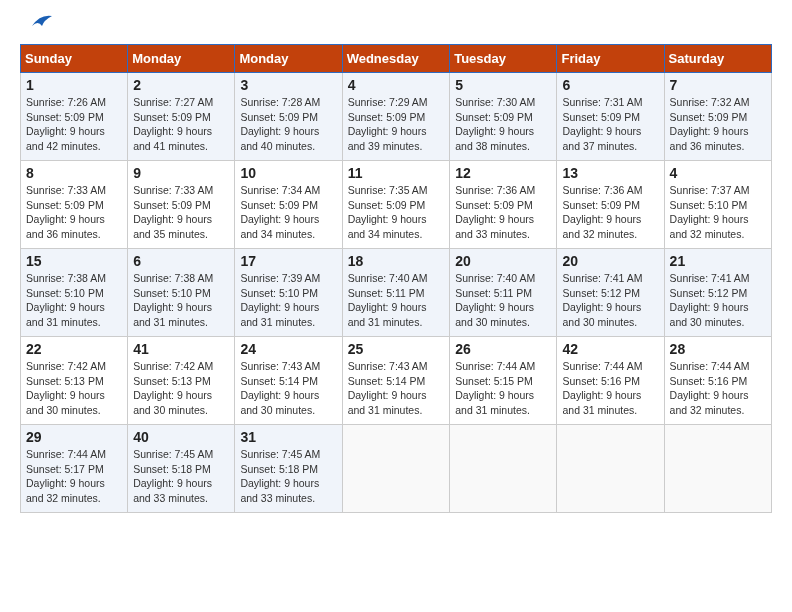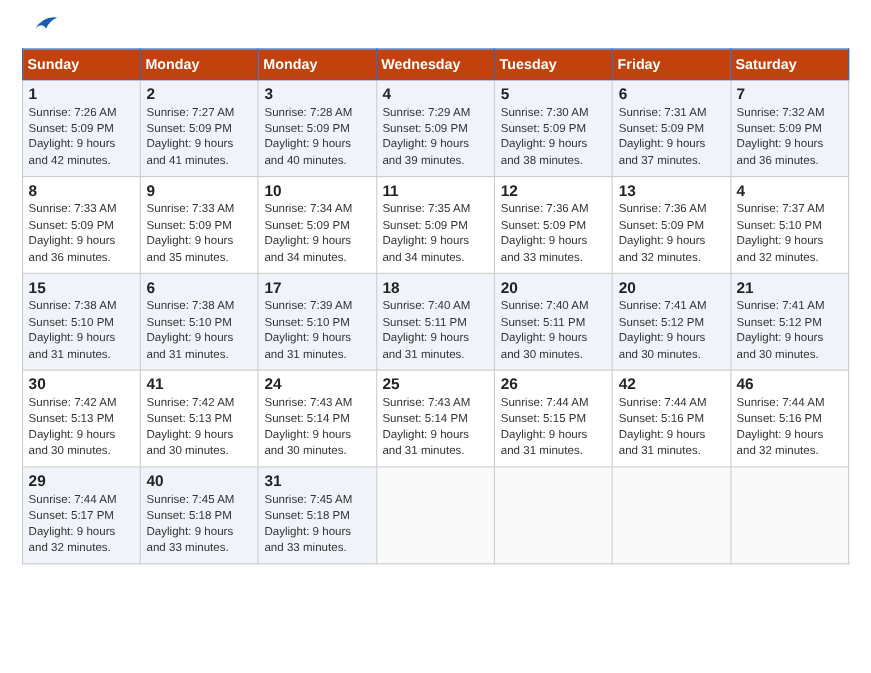--- a/index.html
+++ b/index.html
@@ -204,21 +204,21 @@
         <span class="day-number">20</span>
         <span class="day-info">Sunrise: 7:41 AM<br>Sunset: 5:12 PM<br>Daylight: 9 hours and 30 minutes.</span>
       </td>
           <td>
         <span class="day-number">21</span>
         <span class="day-info">Sunrise: 7:41 AM<br>Sunset: 5:12 PM<br>Daylight: 9 hours and 30 minutes.</span>
       </td>
         </tr>
         <tr>
           <td>
-        <span class="day-number">30</span>
+        <span class="day-number">22</span>
         <span class="day-info">Sunrise: 7:42 AM<br>Sunset: 5:13 PM<br>Daylight: 9 hours and 30 minutes.</span>
       </td>
           <td>
         <span class="day-number">41</span>
         <span class="day-info">Sunrise: 7:42 AM<br>Sunset: 5:13 PM<br>Daylight: 9 hours and 30 minutes.</span>
       </td>
           <td>
         <span class="day-number">24</span>
         <span class="day-info">Sunrise: 7:43 AM<br>Sunset: 5:14 PM<br>Daylight: 9 hours and 30 minutes.</span>
       </td>
@@ -228,21 +228,21 @@
       </td>
           <td>
         <span class="day-number">26</span>
         <span class="day-info">Sunrise: 7:44 AM<br>Sunset: 5:15 PM<br>Daylight: 9 hours and 31 minutes.</span>
       </td>
           <td>
         <span class="day-number">42</span>
         <span class="day-info">Sunrise: 7:44 AM<br>Sunset: 5:16 PM<br>Daylight: 9 hours and 31 minutes.</span>
       </td>
           <td>
-        <span class="day-number">46</span>
+        <span class="day-number">28</span>
         <span class="day-info">Sunrise: 7:44 AM<br>Sunset: 5:16 PM<br>Daylight: 9 hours and 32 minutes.</span>
       </td>
         </tr>
         <tr>
           <td>
         <span class="day-number">29</span>
         <span class="day-info">Sunrise: 7:44 AM<br>Sunset: 5:17 PM<br>Daylight: 9 hours and 32 minutes.</span>
       </td>
           <td>
         <span class="day-number">40</span>

